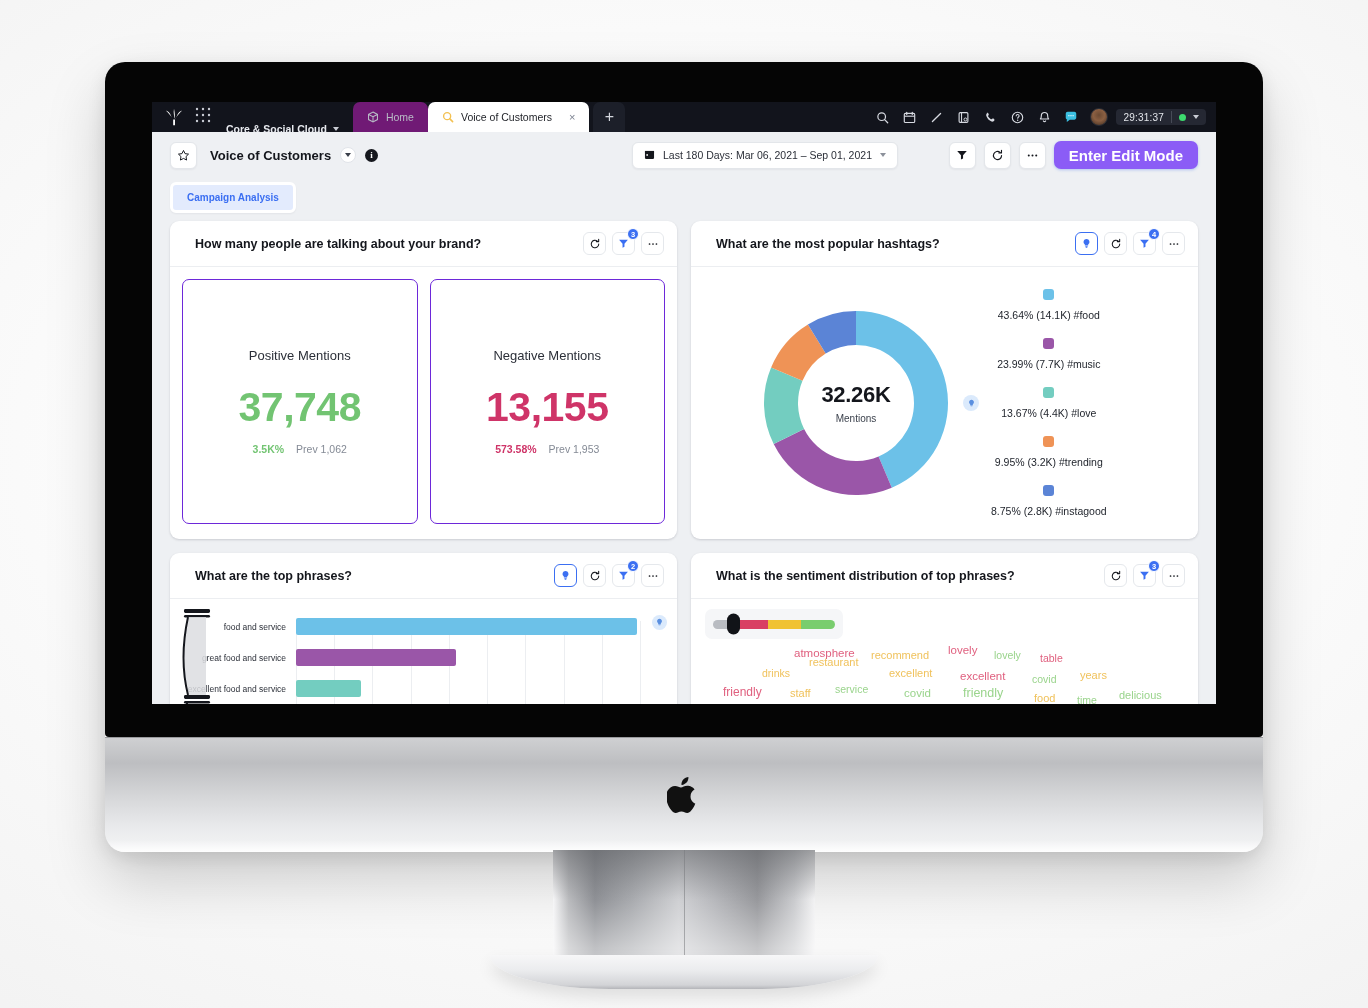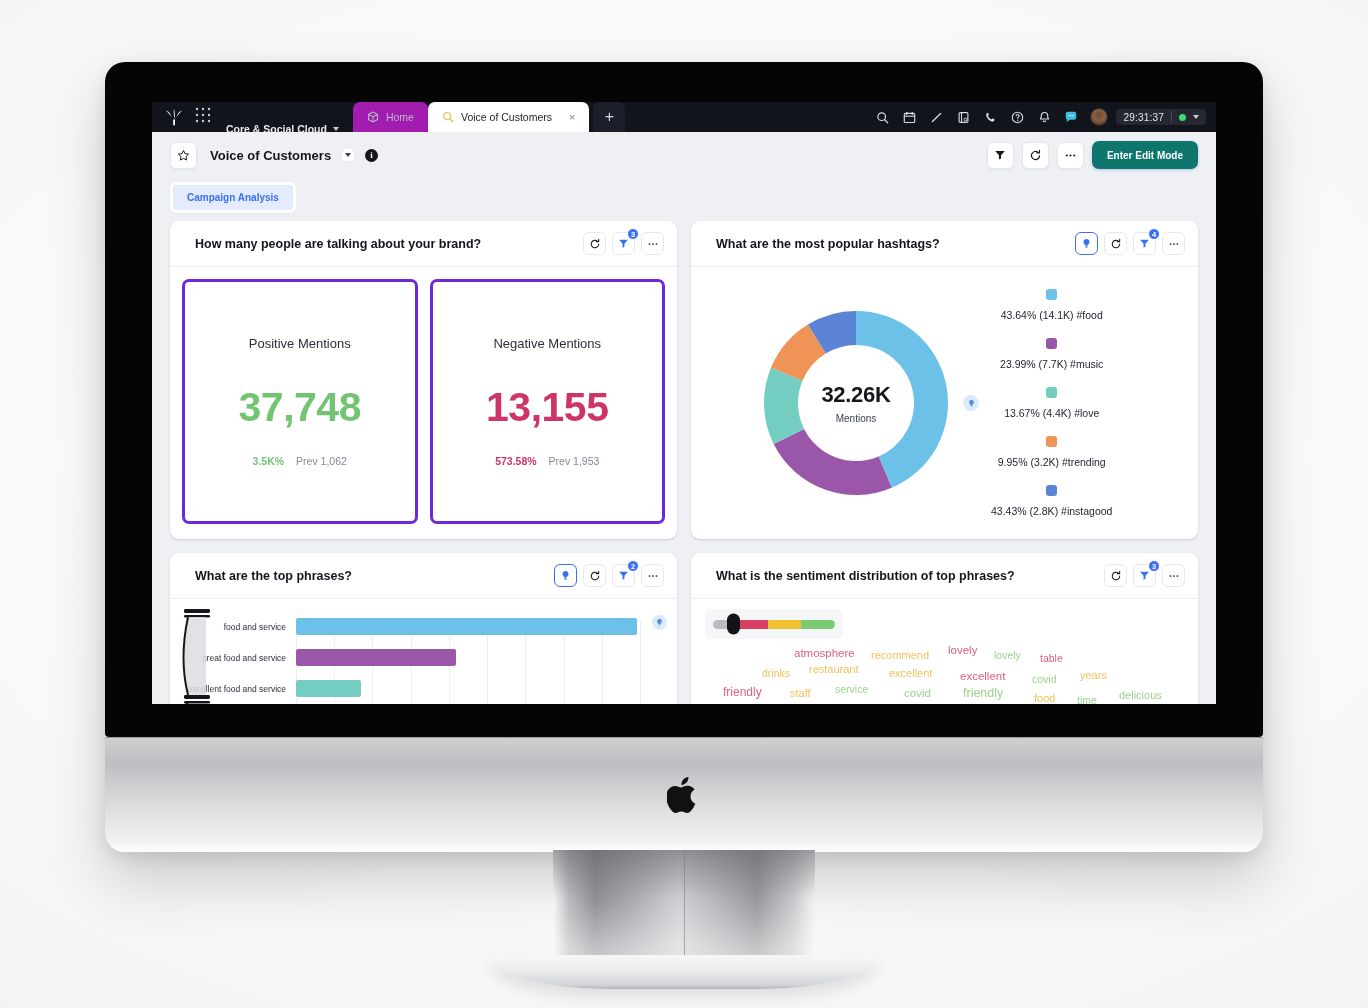--- a/index.html
+++ b/index.html
@@ -93,21 +93,21 @@
   .caret { display:inline-block; width:0;height:0;
     border-left:3.5px solid transparent;border-right:3.5px solid transparent;
     border-top:4px solid #c9ccd4; }
   .tabs { display:flex; align-items:flex-end; margin-left:14px; }
   .tab {
     display:flex; align-items:center; gap:7px;
     height:30px; padding:0 14px;
     font-size:10.5px; color:#b8bcc6;
     border-radius:7px 7px 0 0; white-space:nowrap;
   }
-  .tab.inactive { background:#a21caf; }
+  .tab.inactive { background:#701a75; }
   .tab.active { background:#ffffff; color:#1d1f25; font-weight:400; }
   .tab .tabclose { color:#9aa0ab; font-size:11px; margin-left:10px; }
   .tab.active .tabclose { color:#7b8190; }
   .tab-icon { width:12px;height:12px; display:block; }
   .newtab {
     width:32px;height:30px; background:#1c1f29;
     border-radius:7px 7px 0 0; margin-left:4px;
     display:flex;align-items:center;justify-content:center;
     color:#d4d7de; font-size:16px; line-height:1;
   }
@@ -158,22 +158,22 @@
   }
   .date-pill {
     position:absolute; left:50%; transform:translateX(-52px);
     background:#fff; border:1px solid #e3e6ea; border-radius:6px;
     height:27px; display:flex; align-items:center; gap:8px;
     padding:0 11px; font-size:10.5px; color:#2b2f38; white-space:nowrap;
     box-shadow:0 1px 2px rgba(16,24,40,0.05);
   }
   .tb-right { margin-left:auto; display:flex; align-items:center; gap:8px; }
   .edit-btn {
-    background:#0f766e; color:#fff; border:none; border-radius:7px;
-    height:28px; padding:0 15px; font-size:10px; font-weight:700;
+    background:#8b5cf6; color:#fff; border:none; border-radius:7px;
+    height:28px; padding:0 15px; font-size:15px; font-weight:700;
     font-family:"Liberation Sans", sans-serif; white-space:nowrap;
     box-shadow:0 1px 3px rgba(59,111,242,0.35);
   }
 
   
   .chips { padding: 4px 18px 8px; }
   .chip {
     display:inline-block; background:#e3ebfd; color:#3b6ff2;
     font-size:10px; font-weight:700; padding:7px 14px; border-radius:6px;
     border:3px solid #fff; box-shadow:0 1px 2px rgba(16,24,40,0.05);
@@ -204,23 +204,23 @@
     position:absolute; top:-5px; right:-5px;
     background:#3b6ff2; color:#fff; border-radius:50%;
     width:12px;height:12px; font-size:7.5px; font-weight:700;
     display:flex;align-items:center;justify-content:center;
     border:1.5px solid #fff;
   }
 
   
   .kpi-body { display:flex; gap:12px; padding:12px; }
   .kpi-card {
-    flex:1; border:3px solid #6d28d9; border-radius:7px;
+    flex:1; border:1px solid #6d28d9; border-radius:7px;
     height:245px; display:flex; flex-direction:column;
-    align-items:center; justify-content:center; gap:16px;
+    align-items:center; justify-content:center; gap:4px;
   }
   .kpi-label { font-size:13px; color:#2b2f38; }
   .kpi-value { font-size:41px; font-weight:700; letter-spacing:-0.5px; line-height:1.2;margin-top:16px; }
   .kpi-value.pos { color:#72c472; }
   .kpi-value.neg { color:#cf3468; }
   .kpi-sub { display:flex; align-items:center; gap:12px; font-size:10.5px; margin-top:6px; }
   .kpi-delta { font-weight:700; }
   .kpi-delta.pos { color:#72c472; }
   .kpi-delta.neg { color:#cf3468; }
   .kpi-prev { color:#848a95; }
@@ -409,20 +409,31 @@
           </svg>
       </div>
       <div class="db-title">
         <span>Voice of Customers</span>
         <span class="chev-circle">
           <span class="caret" style="border-top-color:#3a3f49"></span>
         </span>
         <span class="info-dot">i</span>
       </div>
 
+      <div class="date-pill">
+        <span>
+          <svg width="11" height="11" viewBox="0 0 16 16">
+              <rect x="1.4" y="2.8" width="13.2" height="11.6" rx="1.2" fill="#15171d"></rect>
+              <rect x="1.4" y="2.8" width="13.2" height="3.1" fill="#15171d"></rect>
+              <rect x="3.4" y="7.6" width="2.4" height="2.2" fill="#fff"></rect>
+            </svg>
+        </span>
+        <span>Last 180 Days: Mar 06, 2021 – Sep 01, 2021</span>
+        <span class="caret" style="border-top-color:#8c919b"></span>
+      </div>
 
       <div class="tb-right">
         <div class="icon-btn">
           <svg width="12" height="12" viewBox="0 0 16 16">
               <path d="M1.6 2.6h12.8L9.4 8.4v4.4L6.6 14V8.4z" fill="#15171d"></path>
             </svg>
         </div>
         <div class="icon-btn">
           <svg width="13" height="13" viewBox="0 0 16 16">
               <path d="M13 8a5 5 0 1 1-1.9-3.9" fill="none" stroke="#15171d" stroke-width="1.4" stroke-linecap="round"></path>
@@ -561,21 +572,21 @@
               <div class="legend-row">
                 <span class="sw" style="background: rgb(115, 205, 192);"></span>
                 <span>13.67% (4.4K) #love</span>
               </div>
               <div class="legend-row">
                 <span class="sw" style="background: rgb(239, 147, 86);"></span>
                 <span>9.95% (3.2K) #trending</span>
               </div>
               <div class="legend-row">
                 <span class="sw" style="background: rgb(91, 132, 214);"></span>
-                <span>43.43% (2.8K) #instagood</span>
+                <span>8.75% (2.8K) #instagood</span>
               </div>
             </div>
         </div>
       </div>
 
       <div class="widget">
         <div class="w-head">
           <div class="w-title">What are the top phrases?</div>
           <div class="w-actions">
             <div class="w-btn bulb-on">
@@ -697,21 +708,21 @@
               </div>
             <div class="ss-knob"></div>
           </div>
           <div class="cloud" id="cloud">
               <span class="cw" style="left: 89px; top: 0px; font-size: 11.5px; color: rgb(224, 96, 127);">atmosphere</span>
               <span class="cw" style="left: 166px; top: 2px; font-size: 11px; color: rgb(240, 194, 92);">recommend</span>
               <span class="cw" style="left: 243px; top: -3px; font-size: 11.5px; color: rgb(224, 96, 127);">lovely</span>
               <span class="cw" style="left: 289px; top: 2px; font-size: 10.5px; color: rgb(154, 212, 140);">lovely</span>
               <span class="cw" style="left: 335px; top: 5px; font-size: 10.5px; color: rgb(224, 96, 127);">table</span>
               <span class="cw" style="left: 57px; top: 20px; font-size: 10.5px; color: rgb(240, 194, 92);">drinks</span>
-              <span class="cw" style="left: 104px; top: 16px; font-size: 11px; color: rgb(240, 194, 92);">restaurant</span>
+              <span class="cw" style="left: 104px; top: 9px; font-size: 11px; color: rgb(240, 194, 92);">restaurant</span>
               <span class="cw" style="left: 184px; top: 20px; font-size: 11px; color: rgb(240, 194, 92);">excellent</span>
               <span class="cw" style="left: 255px; top: 23px; font-size: 11.5px; color: rgb(224, 96, 127);">excellent</span>
               <span class="cw" style="left: 327px; top: 26px; font-size: 10.5px; color: rgb(154, 212, 140);">covid</span>
               <span class="cw" style="left: 375px; top: 22px; font-size: 11px; color: rgb(240, 194, 92);">years</span>
               <span class="cw" style="left: 18px; top: 38px; font-size: 12px; color: rgb(224, 96, 127);">friendly</span>
               <span class="cw" style="left: 85px; top: 40px; font-size: 11px; color: rgb(240, 194, 92);">staff</span>
               <span class="cw" style="left: 130px; top: 36px; font-size: 10.5px; color: rgb(154, 212, 140);">service</span>
               <span class="cw" style="left: 199px; top: 40px; font-size: 11.5px; color: rgb(154, 212, 140);">covid</span>
               <span class="cw" style="left: 258px; top: 39px; font-size: 12.5px; color: rgb(154, 212, 140);">friendly</span>
               <span class="cw" style="left: 329px; top: 45px; font-size: 11px; color: rgb(240, 194, 92);">food</span>

